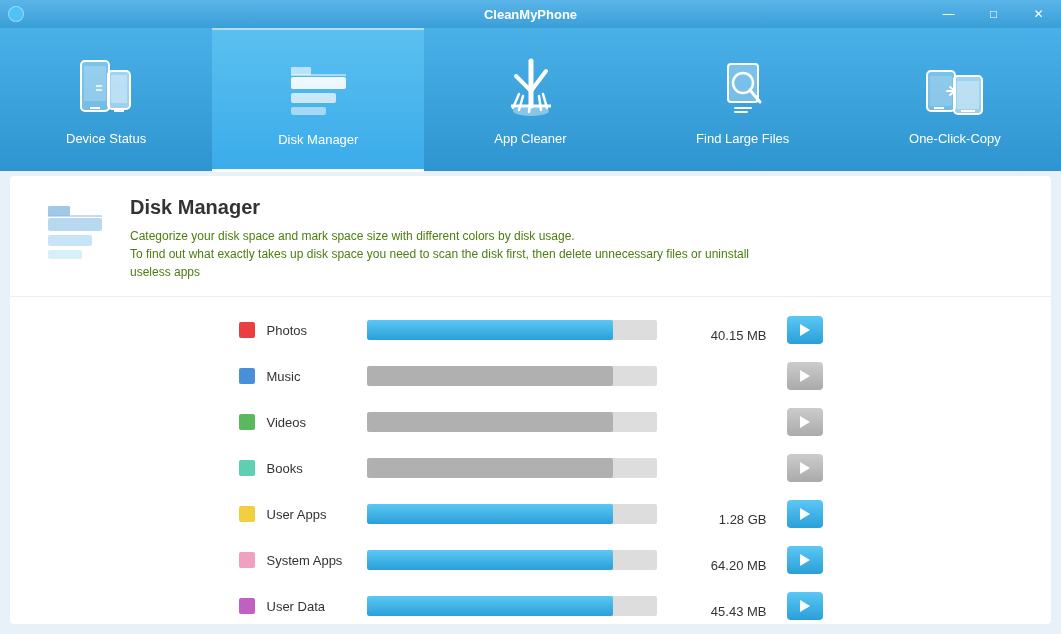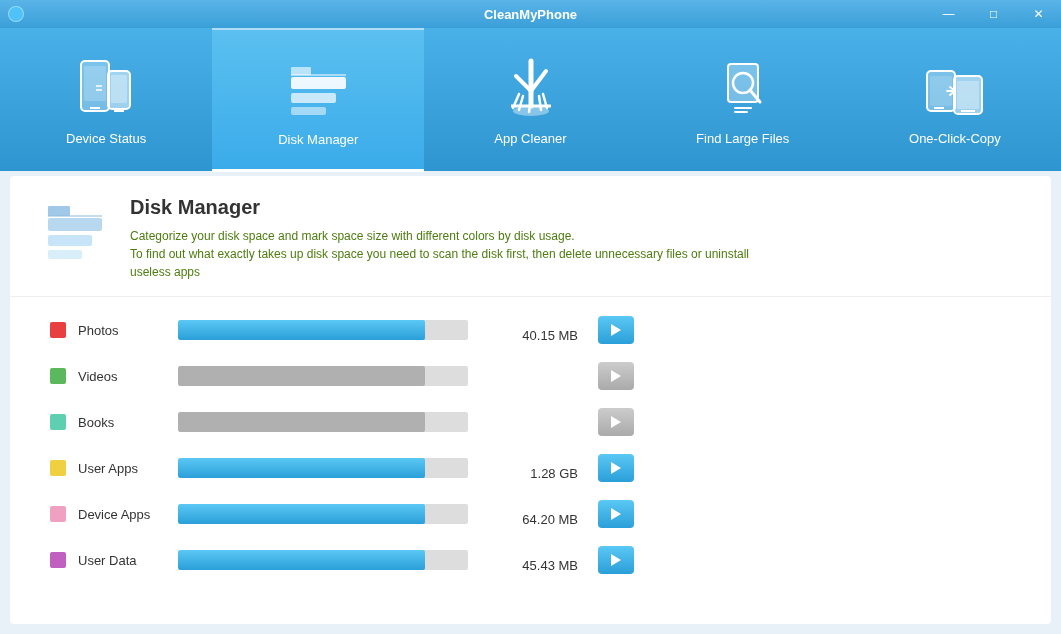--- a/index.html
+++ b/index.html
@@ -132,20 +132,21 @@
 
     
     .disk-list {
       padding: 15px 40px;
     }
     .disk-item {
       display: flex;
       align-items: center;
       margin-bottom: 10px;
       height: 36px;
+      justify-content: center;
     }
     .disk-color {
       width: 16px;
       height: 16px;
       border-radius: 2px;
       margin-right: 12px;
       flex-shrink: 0;
     }
     .disk-name {
       width: 100px;
@@ -319,20 +320,31 @@
     <span class="disk-name">Photos</span>
     <div class="disk-bar-container">
       <div class="disk-bar blue" style="width:85%"></div>
     </div>
     <span class="disk-size">40.15 MB</span>
     <button class="disk-arrow-btn">
       <div class="arrow-right"></div>
     </button>
   </div>
       <div class="disk-item">
+    <div class="disk-color" style="background:#4a90d9"></div>
+    <span class="disk-name">Music</span>
+    <div class="disk-bar-container">
+      <div class="disk-bar gray" style="width:85%"></div>
+    </div>
+    <span class="disk-size"></span>
+    <button class="disk-arrow-btn inactive">
+      <div class="arrow-right"></div>
+    </button>
+  </div>
+      <div class="disk-item">
     <div class="disk-color" style="background:#5cb85c"></div>
     <span class="disk-name">Videos</span>
     <div class="disk-bar-container">
       <div class="disk-bar gray" style="width:85%"></div>
     </div>
     <span class="disk-size"></span>
     <button class="disk-arrow-btn inactive">
       <div class="arrow-right"></div>
     </button>
   </div>
@@ -353,21 +365,21 @@
     <div class="disk-bar-container">
       <div class="disk-bar blue" style="width:85%"></div>
     </div>
     <span class="disk-size">1.28 GB</span>
     <button class="disk-arrow-btn">
       <div class="arrow-right"></div>
     </button>
   </div>
       <div class="disk-item">
     <div class="disk-color" style="background:#f0a0c0"></div>
-    <span class="disk-name">Device Apps</span>
+    <span class="disk-name">System Apps</span>
     <div class="disk-bar-container">
       <div class="disk-bar blue" style="width:85%"></div>
     </div>
     <span class="disk-size">64.20 MB</span>
     <button class="disk-arrow-btn">
       <div class="arrow-right"></div>
     </button>
   </div>
       <div class="disk-item">
     <div class="disk-color" style="background:#c060c0"></div>

